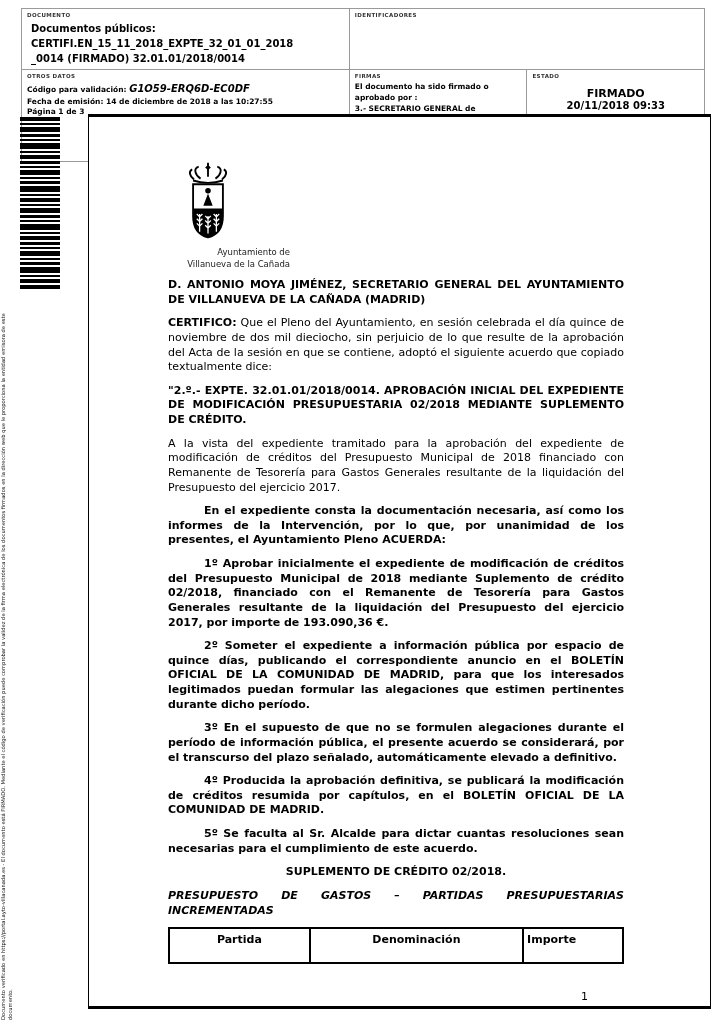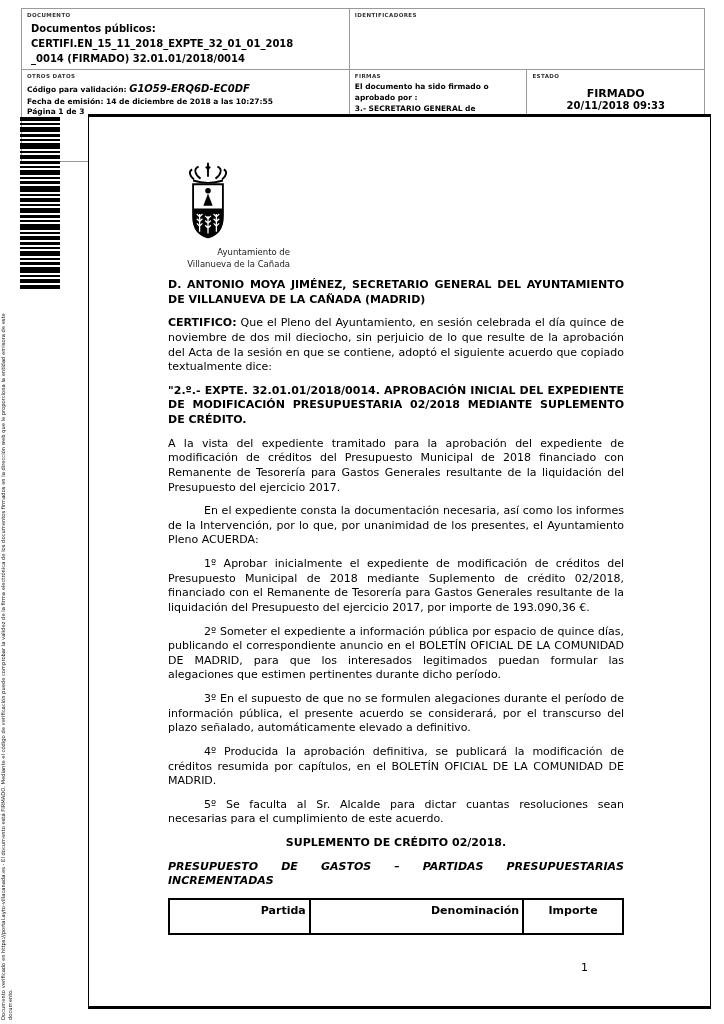--- a/index.html
+++ b/index.html
@@ -35,28 +35,28 @@
 
   
   .crest { position:absolute; left:180px; top:160px; width:56px; height:82px; }
   .crest-caption { position:absolute; left:130px; top:246px; width:160px; text-align:right;
                    font-size:8.5px; color:#1a1a1a; line-height:1.45; }
 
   
   .content { position:absolute; left:168px; top:278px; width:456px; font-size:11px; line-height:1.33; }
   .content p { text-align:justify; margin-bottom:9px; }
   .b { font-weight:bold; }
-  .ind { text-indent:36px; }
+  .ind { text-indent:36px;font-weight:bold; }
   .center { text-align:center !important; font-weight:bold; }
   .bi { font-weight:bold; font-style:italic; text-align:right; }
 
   
   .ptable { width:100%; border-collapse:collapse; margin-top:6px; }
-  .ptable th { border:2px solid #000; font-size:11px; font-weight:bold; text-align:right; padding:4px 3px 14px 3px; }
-  .ptable th.num { text-align:center; }
+  .ptable th { border:2px solid #000; font-size:11px; font-weight:bold; text-align:center; padding:4px 3px 14px 3px; }
+  .ptable th.num { text-align:left; }
 
   .pageno { margin-top:26px; text-align:right; padding-right:36px; font-size:11px; }
 </style>
 </head>
 <body>
 
 <table class="hdr">
   <tbody>
       <tr class="row1">
     <td style="width:48%">

